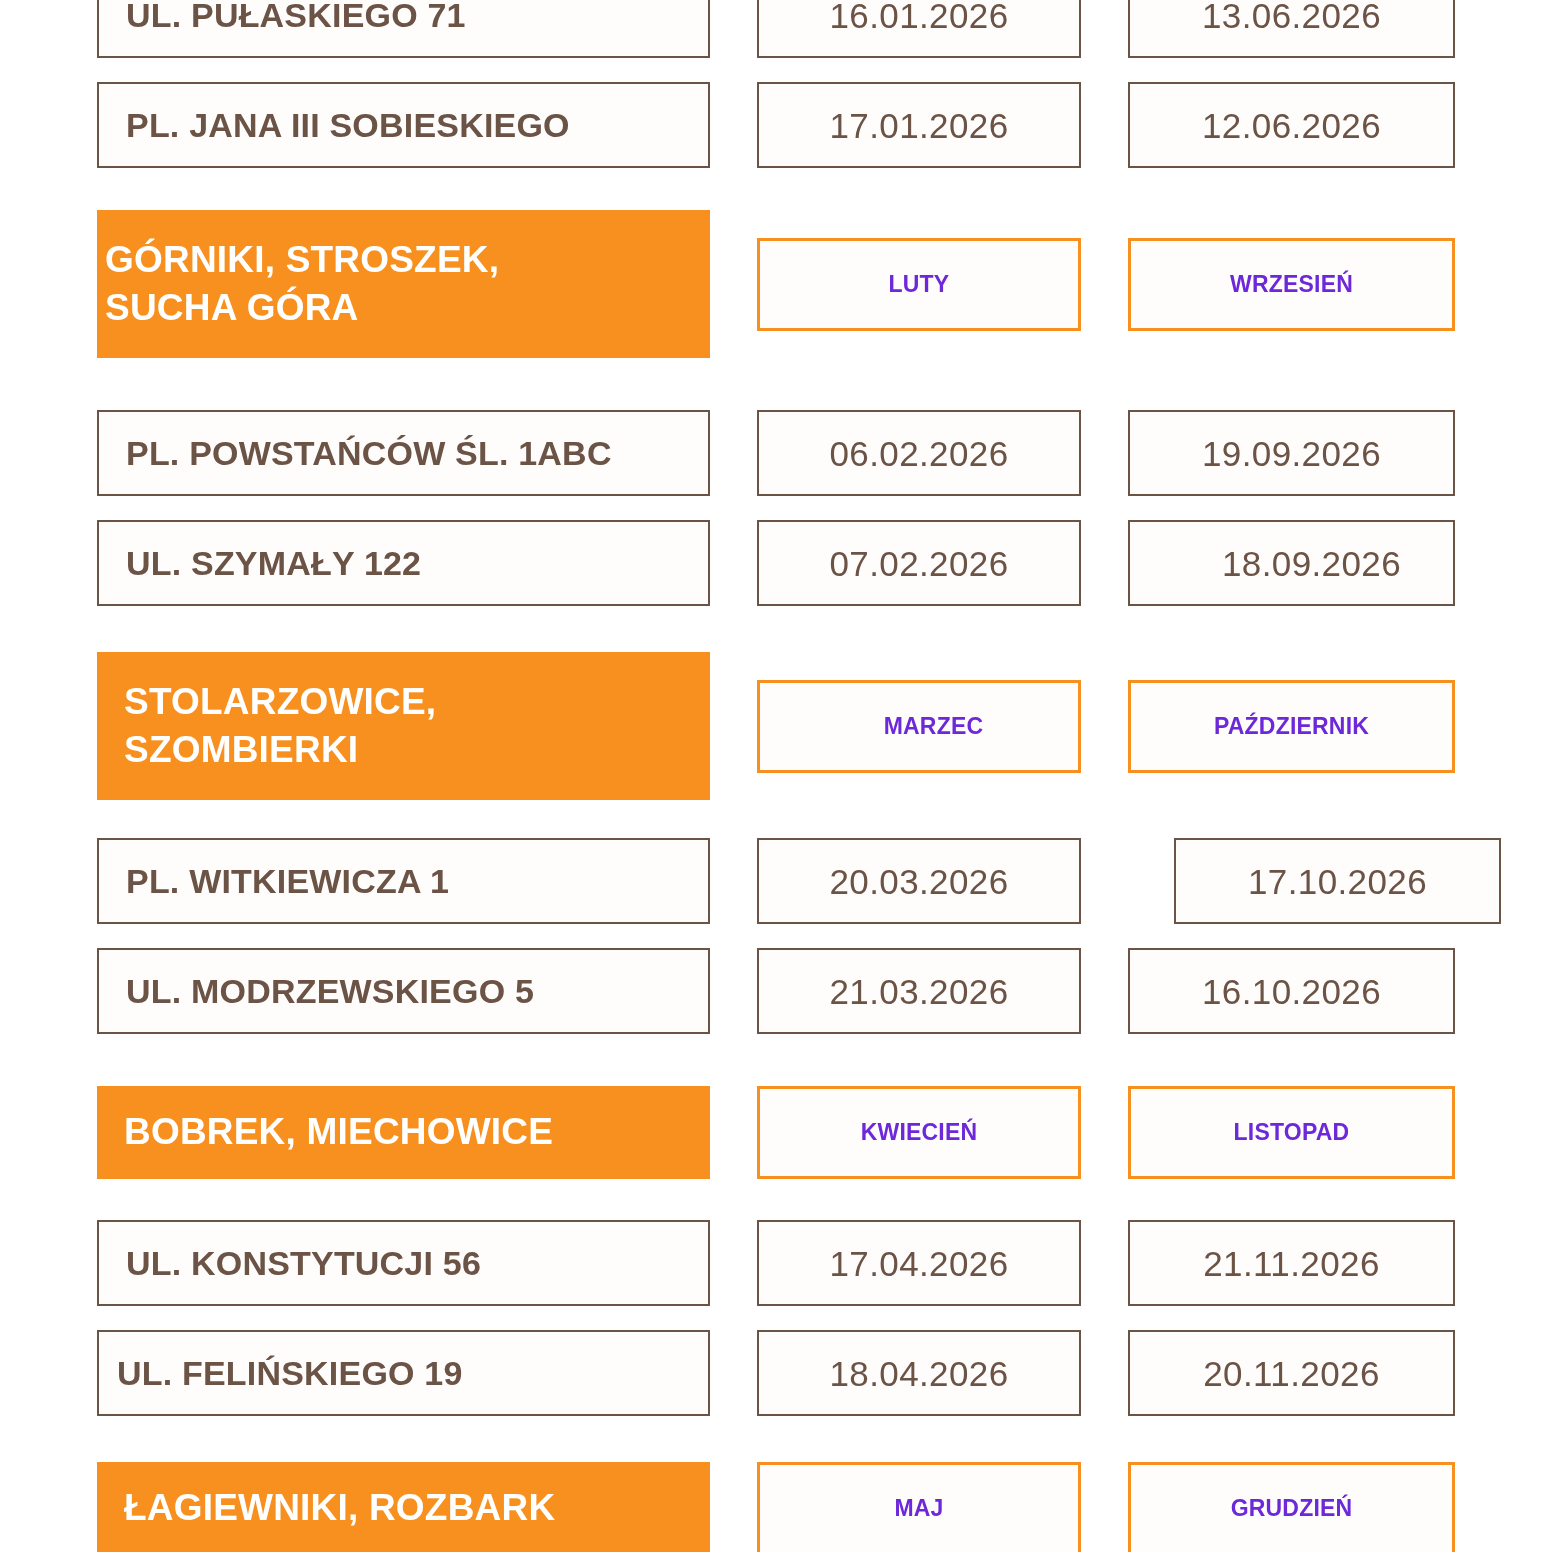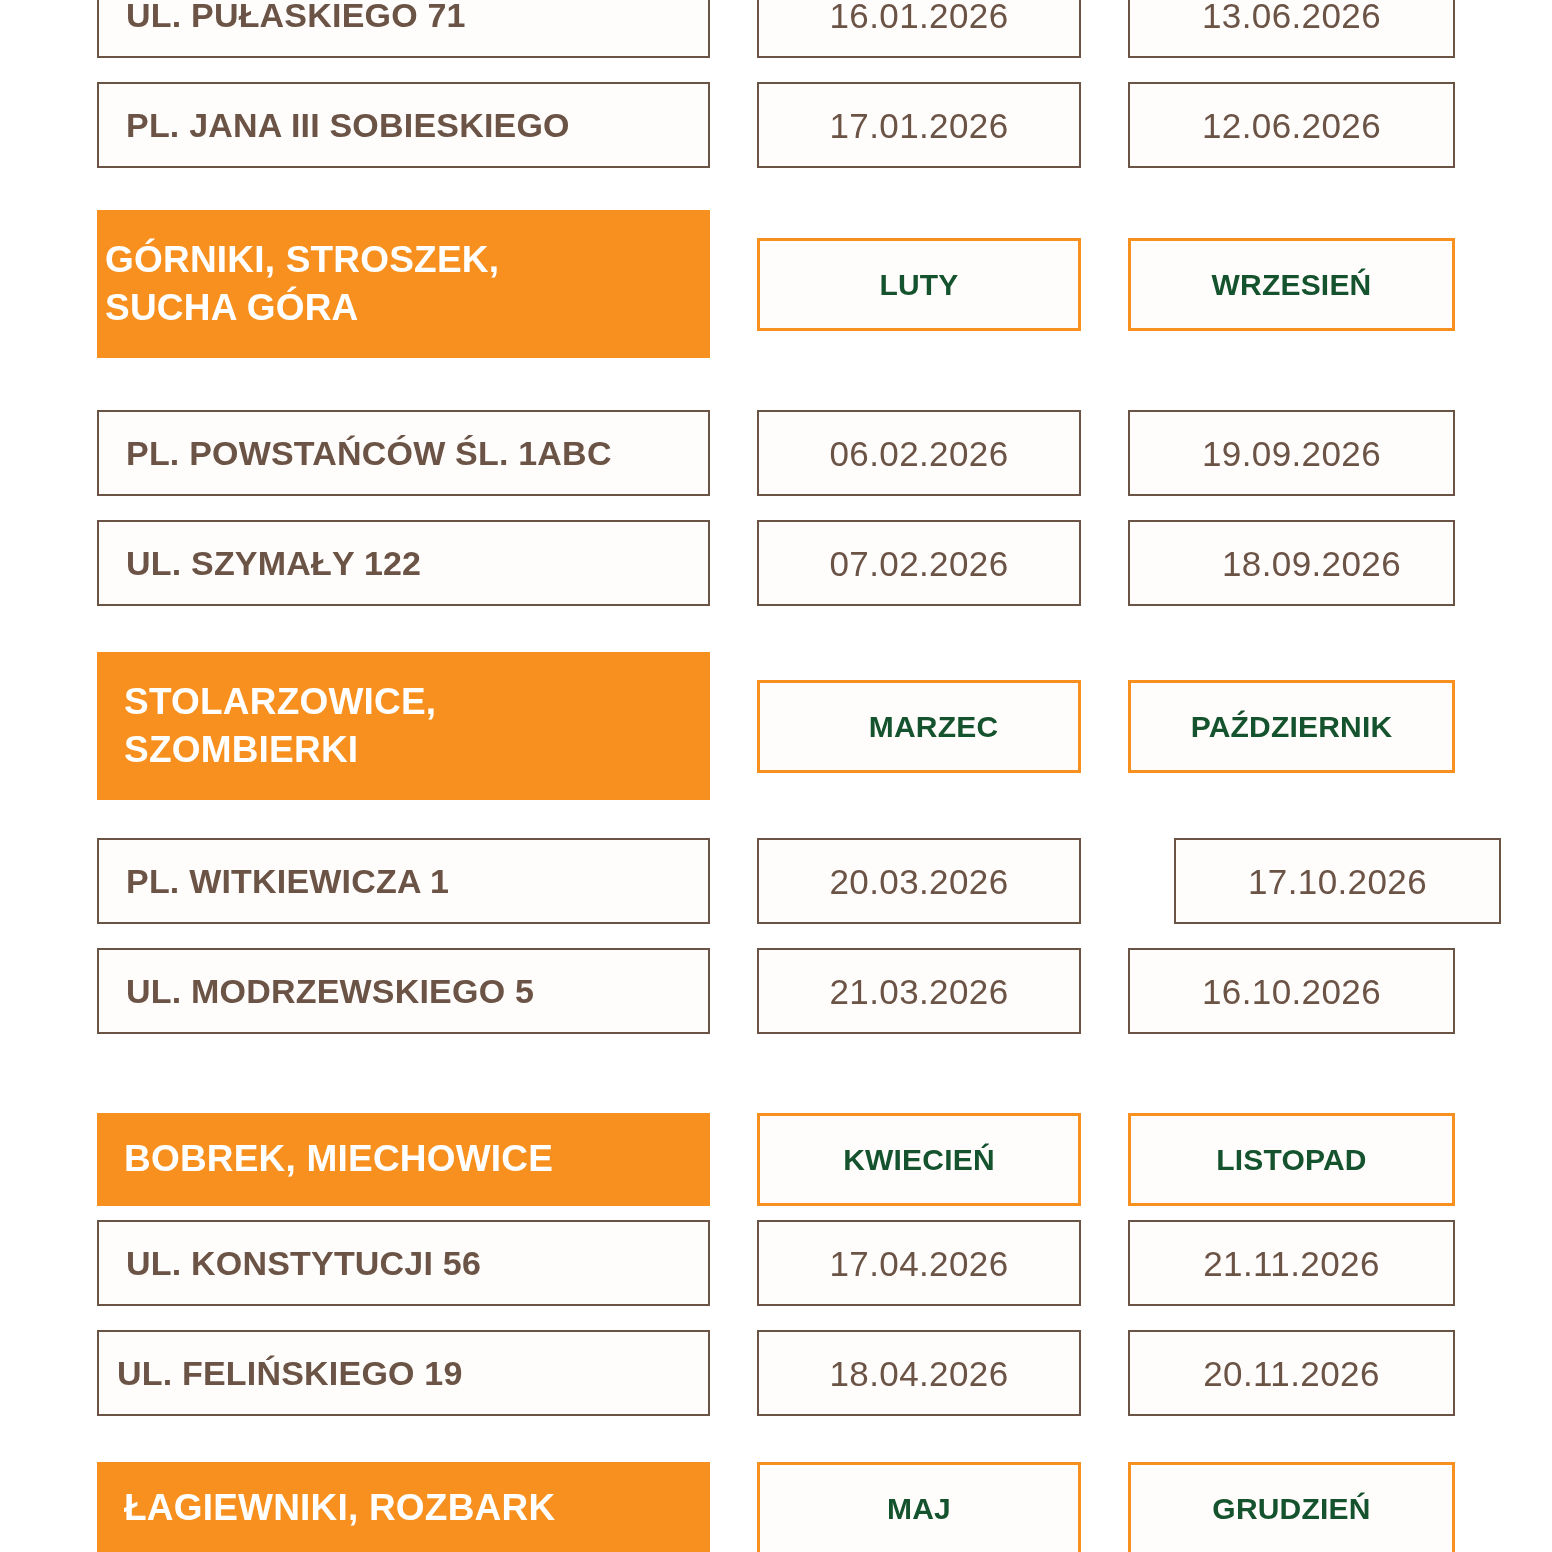--- a/index.html
+++ b/index.html
@@ -94,23 +94,23 @@
   }
 
   .group-row .col-date1,
   .group-row .col-date2 {
     height: 93px;
     border: 3px solid #f7901e;
     background: #fffdfc;
     justify-content: center;
   }
   .month-text {
-    font-size: 30px;
+    font-size: 23px;
     font-weight: bold;
-    color: #14532d;
+    color: #6d28d9;
     letter-spacing: 0.2px;
     white-space: nowrap;
     line-height: 1;
   }
 </style>
 </head>
 <body>
 
 <div id="schedule">
     <div class="row data-row" style="top: -28px; height: 86px;">
@@ -196,21 +196,21 @@
       <div class="cell col-addr" style="border-color: rgb(107, 83, 70);">
         <span class="addr-text">UL. MODRZEWSKIEGO 5</span>
       </div>
       <div class="cell col-date1" style="border-color: rgb(107, 83, 70);">
         <span class="date-text">21.03.2026</span>
       </div>
       <div class="cell col-date2" style="border-color: rgb(107, 83, 70);">
         <span class="date-text">16.10.2026</span>
       </div>
     </div>
-    <div class="row group-row" style="top: 1086px; height: 93px; margin-top: 27px;">
+    <div class="row group-row" style="top: 1086px; height: 93px;">
       <div class="cell col-addr" style="background: rgb(247, 144, 30);">
         <span class="group-title">BOBREK, MIECHOWICE</span>
       </div>
       <div class="cell col-date1" style="top: 0px; border-color: rgb(247, 144, 30);">
         <span class="month-text">KWIECIEŃ</span>
       </div>
       <div class="cell col-date2" style="top: 0px; border-color: rgb(247, 144, 30);">
         <span class="month-text">LISTOPAD</span>
       </div>
     </div>

